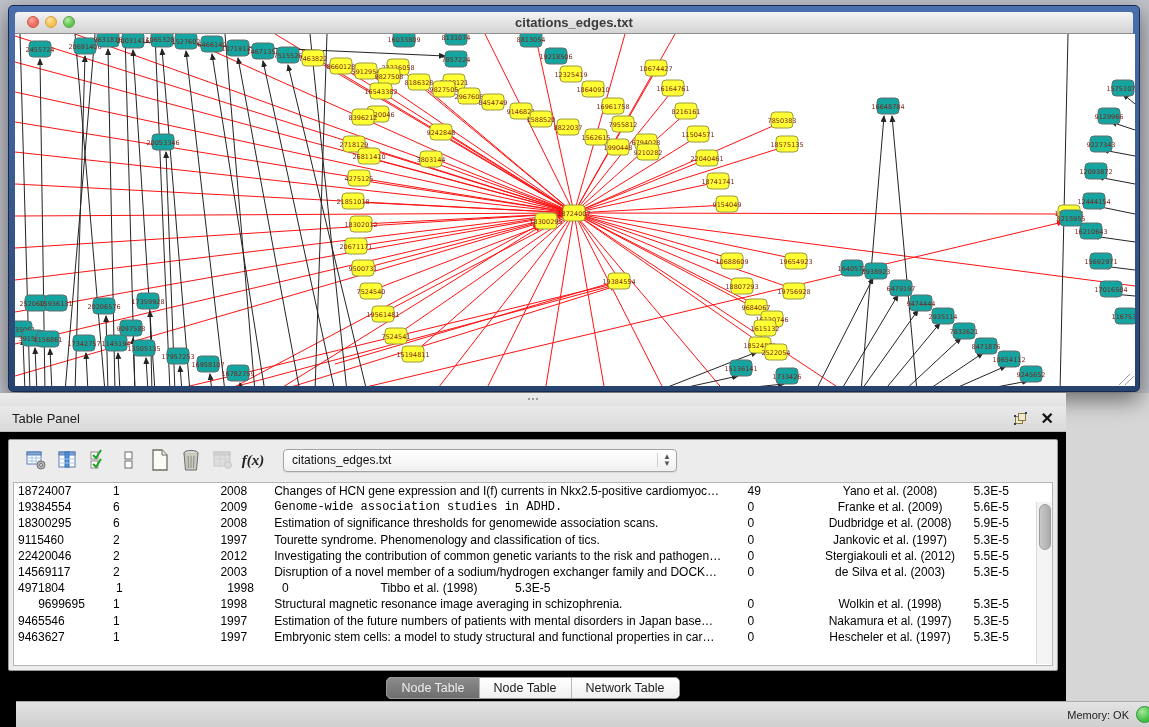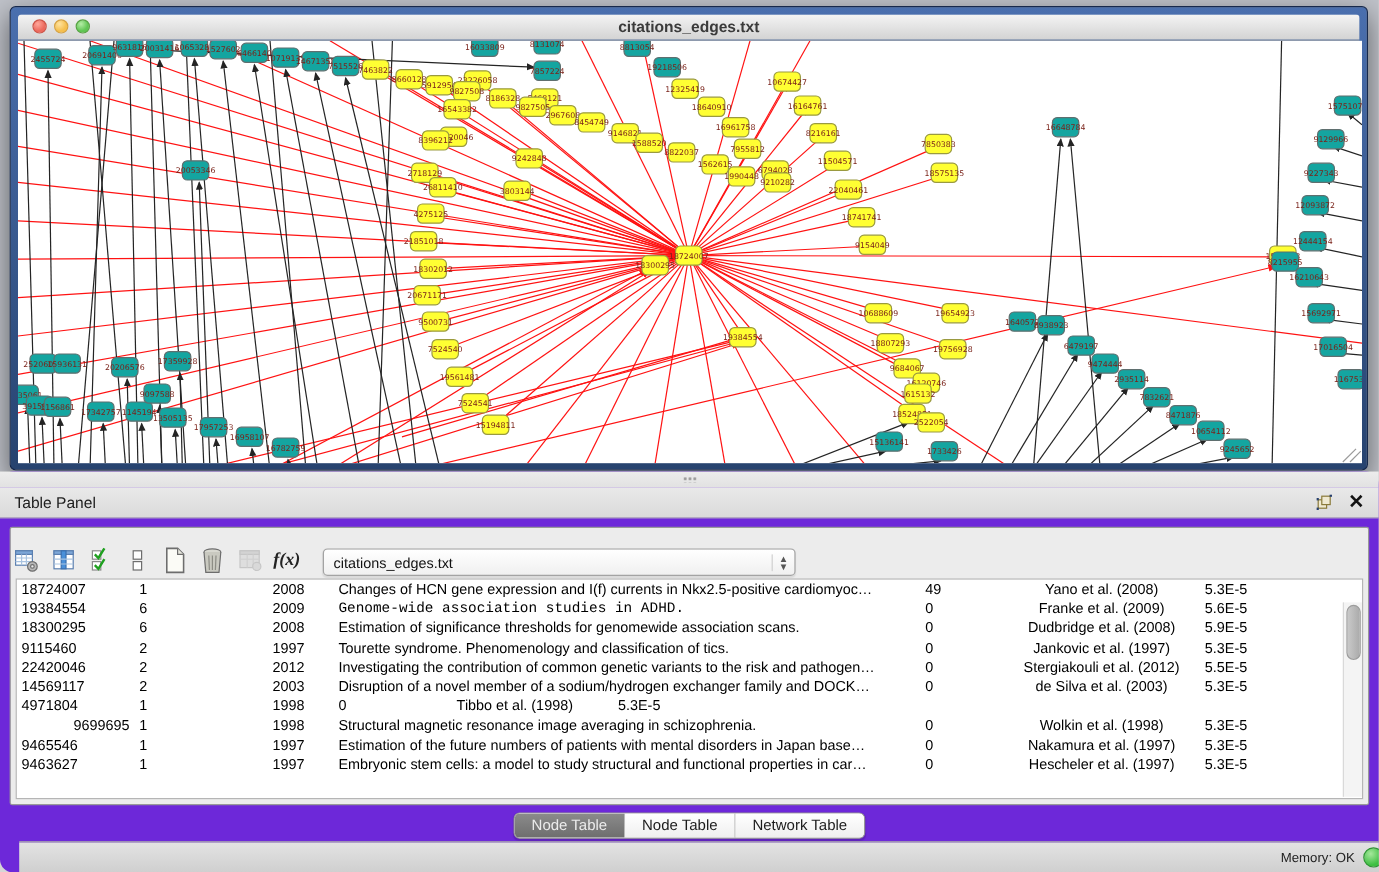--- a/index.html
+++ b/index.html
@@ -25,32 +25,32 @@
   }
   .traffic{position:absolute;left:12px;top:4px;display:flex;gap:6px;}
   .traffic span{width:12px;height:12px;border-radius:50%;display:inline-block;box-sizing:border-box;}
   .tl-red{background:radial-gradient(circle at 35% 30%,#ffa79b,#ec6a5e 60%);border:1px solid #ce5347;}
   .tl-yellow{background:radial-gradient(circle at 35% 30%,#ffe3a0,#f5bf4f 60%);border:1px solid #d6a243;}
   .tl-green{background:radial-gradient(circle at 35% 30%,#b5eda6,#61c554 60%);border:1px solid #58a344;}
   .win-title{flex:1;text-align:center;font-size:13px;font-weight:700;color:#3b3b3b;}
   .canvas-wrap{position:relative;width:1120px;height:352px;background:#ffffff;overflow:hidden;}
   .canvas-wrap svg{display:block;}
   
-  .table-panel{position:absolute;left:0;top:393px;width:1149px;height:334px;background:#6d28d9;border-radius:11px;}
+  .table-panel{position:absolute;left:0;top:393px;width:1066px;height:334px;background:#000000;}
   .splitter{height:13px;background:linear-gradient(#ececec,#e2e2e2);position:relative;}
   .splitter .grip{position:absolute;left:50%;top:4px;width:12px;height:5px;margin-left:-6px;
     background:radial-gradient(circle,#9a9a9a 1px,transparent 1.5px);background-size:4px 4px;}
   .panel-header{height:25px;background:linear-gradient(#e9e9e9,#dadada);border-bottom:1px solid #bdbdbd;
     display:flex;align-items:center;padding:0 12px;}
   .panel-title{font-size:13px;color:#1d1d1d;flex:1;}
   .panel-hdr-icons{display:flex;align-items:center;gap:14px;}
   .float-btn svg{display:block;}
   .close-x{font-size:16px;font-weight:700;color:#111;line-height:14px;cursor:default;}
   .content-box{margin:7px 8px 0 8px;border:1px solid #999;border-radius:2px;background:#ececec;height:232px;box-sizing:border-box;position:relative;}
-  .toolbar{height:40px;display:flex;align-items:flex-end;padding-left:0;gap:5px;}
+  .toolbar{height:40px;display:flex;align-items:center;padding-left:14px;gap:5px;}
   .tb-btn{width:26px;height:26px;display:flex;align-items:center;justify-content:center;}
   .tb-btn.disabled{opacity:.45;}
   .fx{font-family:"Liberation Serif",serif;font-style:italic;font-size:15px;font-weight:700;color:#222;}
   .combo{margin-left:12px;width:392px;height:21px;border:1px solid #a3a3a3;border-radius:4px;
     background:linear-gradient(#ffffff,#f0f0f0);display:flex;align-items:center;font-size:12px;color:#111;
     box-shadow:0 1px 1px rgba(0,0,0,.08);}
   .combo .val{flex:1;padding-left:8px;}
   .combo .arrows{width:18px;text-align:center;color:#555;font-size:8px;line-height:7px;border-left:1px solid #d0d0d0;}
   
   .tbl{position:absolute;left:4px;right:4px;top:42px;bottom:4px;background:#ffffff;border:1px solid #b5b5b5;}
@@ -835,21 +835,21 @@
           </div>
           <div class="tr">
             <div class="td" style="width: 98px; text-align: left;">4971804</div>
             <div class="td" style="width: 91px; text-align: left;">1</div>
             <div class="td" style="width: 75px; text-align: center;">1998</div>
             <div class="td" style="width: 69px; text-align: left;">0</div>
             <div class="td" style="width: 164px; text-align: center;">Tibbo et al. (1998)</div>
             <div class="td" style="width: 85px; text-align: left;">5.3E-5</div>
           </div>
           <div class="tr">
-            <div class="td" style="width: 98px; text-align: right;">9699695</div>
+            <div class="td" style="width: 98px; text-align: center;">9699695</div>
             <div class="td" style="width: 91px; text-align: left;">1</div>
             <div class="td" style="width: 75px; text-align: center;">1998</div>
             <div class="td" style="width: 489px; text-align: left;">Structural magnetic resonance image averaging in schizophrenia.</div>
             <div class="td" style="width: 69px; text-align: left;">0</div>
             <div class="td" style="width: 164px; text-align: center;">Wolkin et al. (1998)</div>
             <div class="td" style="width: 85px; text-align: left;">5.3E-5</div>
           </div>
           <div class="tr">
             <div class="td" style="width: 98px; text-align: left;">9465546</div>
             <div class="td" style="width: 91px; text-align: left;">1</div>

